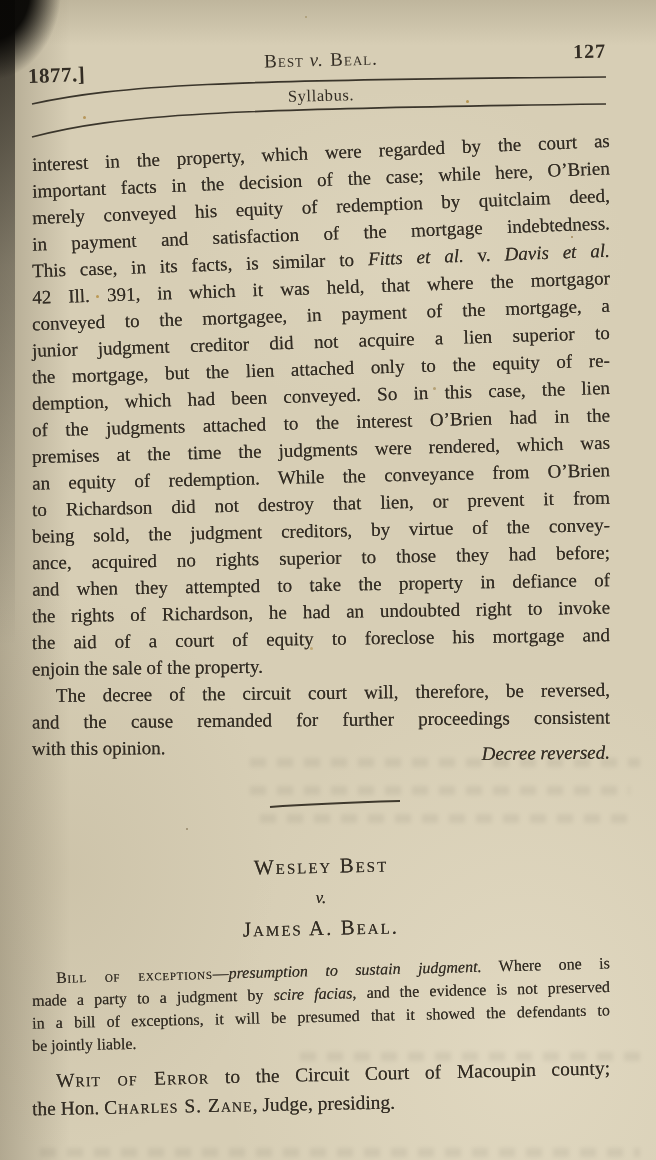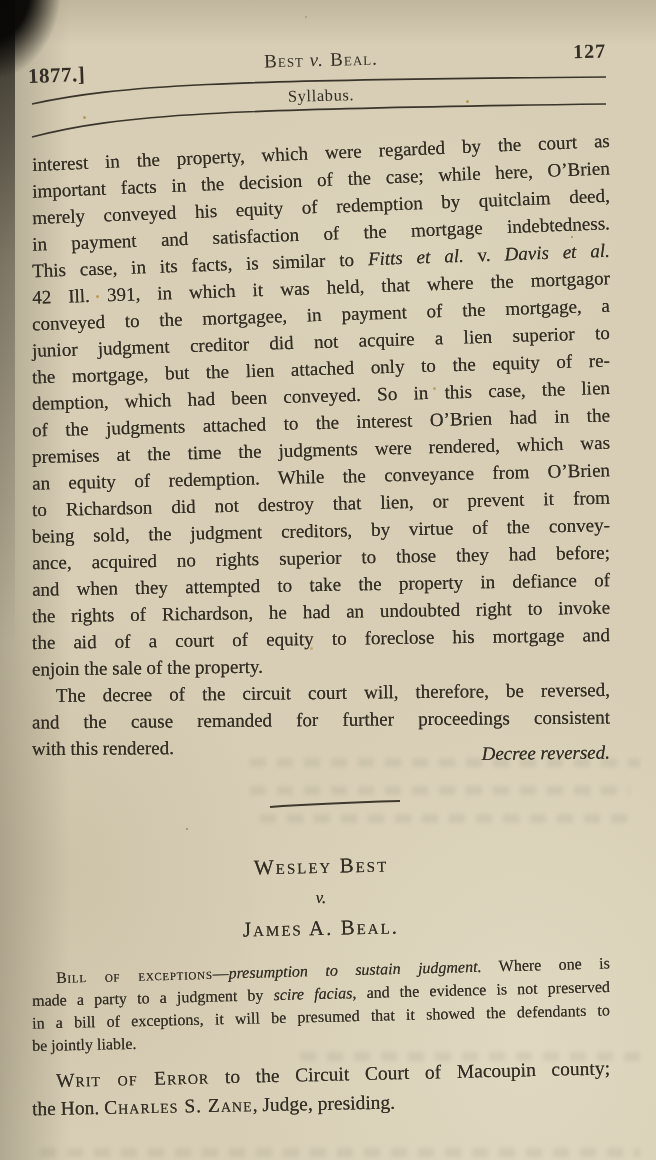--- a/index.html
+++ b/index.html
@@ -110,21 +110,21 @@
       <div class="line" style="transform: rotate(-1.32deg);"><span>an equity of redemption.  While the conveyance from O’Brien</span></div>
       <div class="line" style="transform: rotate(-1.23deg);"><span>to Richardson did not destroy that lien, or prevent it from</span></div>
       <div class="line" style="transform: rotate(-1.14deg);"><span>being sold, the judgment creditors, by virtue of the convey-</span></div>
       <div class="line" style="transform: rotate(-1.05deg);"><span>ance, acquired no rights superior to those they had before;</span></div>
       <div class="line" style="transform: rotate(-0.96deg);"><span>and when they attempted to take the property in defiance of</span></div>
       <div class="line" style="transform: rotate(-0.87deg);"><span>the rights of Richardson, he had an undoubted right to invoke</span></div>
       <div class="line" style="transform: rotate(-0.78deg);"><span>the aid of a court of equity to foreclose his mortgage and</span></div>
       <div class="line last" style="transform: rotate(-0.69deg);"><span>enjoin the sale of the property.</span></div>
       <div class="line indent" style="transform: rotate(-0.6deg);"><span>The decree of the circuit court will, therefore, be reversed,</span></div>
       <div class="line" style="transform: rotate(-0.51deg);"><span>and the cause remanded for further proceedings consistent</span></div>
-      <div class="line last" style="transform: rotate(-0.42deg);"><span>with this rendered.</span></div>
+      <div class="line last" style="transform: rotate(-0.42deg);"><span>with this opinion.</span></div>
     </div>
 
   <div class="decree">Decree reversed.</div>
 
   <div class="case-line case-plaintiff sc">Wesley Best</div>
   <div class="case-line case-versus">v.</div>
   <div class="case-line case-defendant sc">James A. Beal.</div>
 
   <div class="textblock headnote-block">
       <div class="line indent" style="transform: rotate(-1.5deg);"><span class="sc">Bill of exceptions</span><span>—</span><span class="i">presumption to sustain judgment.</span><span>  Where one is</span></div>

